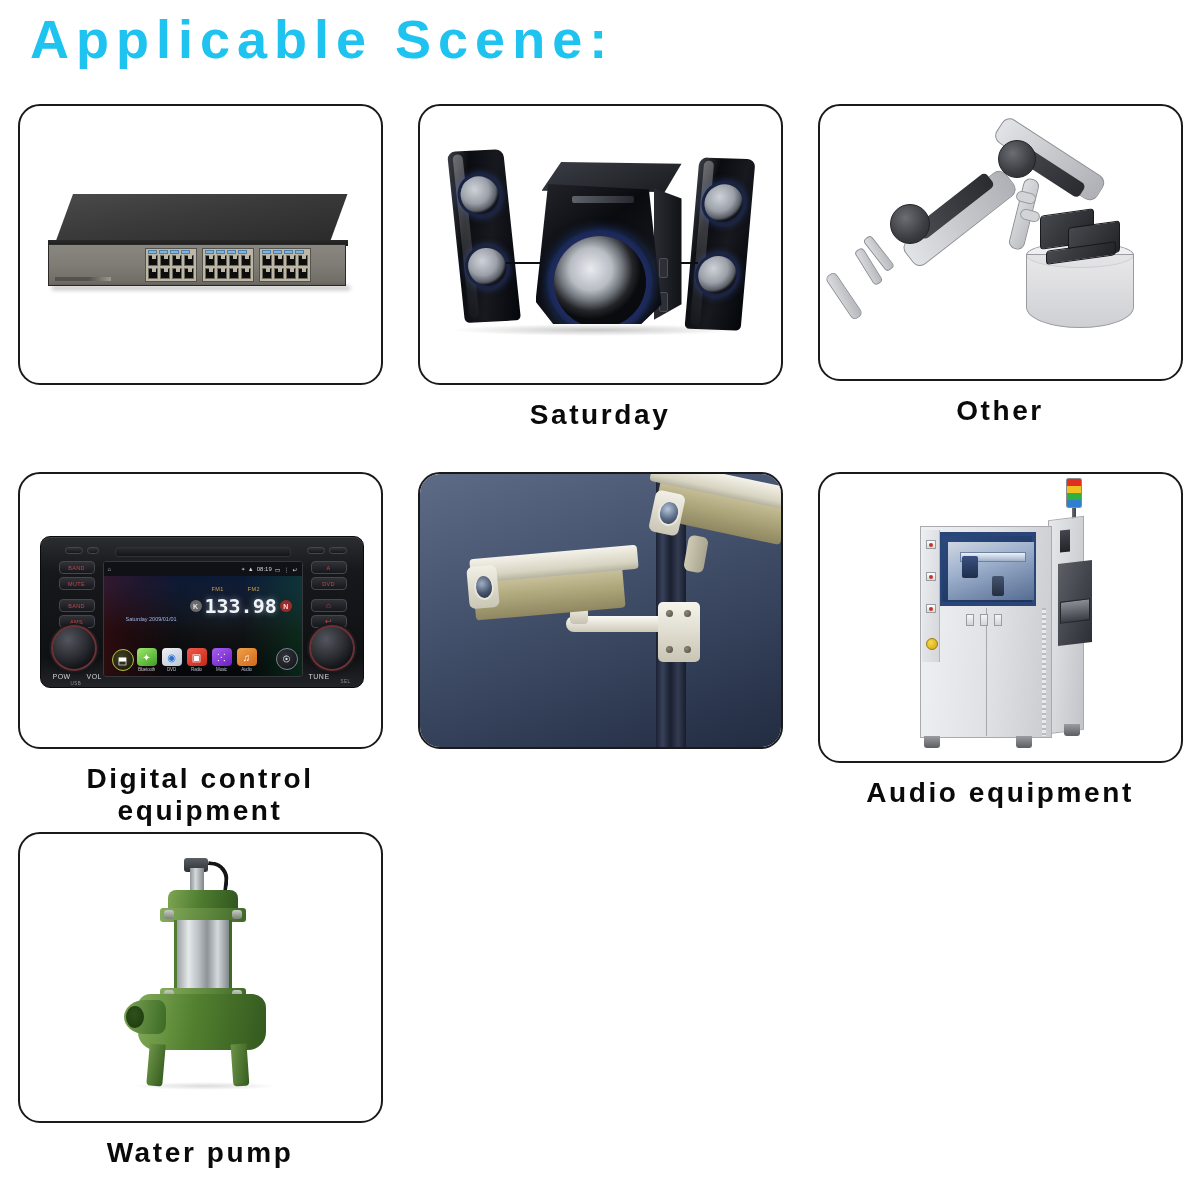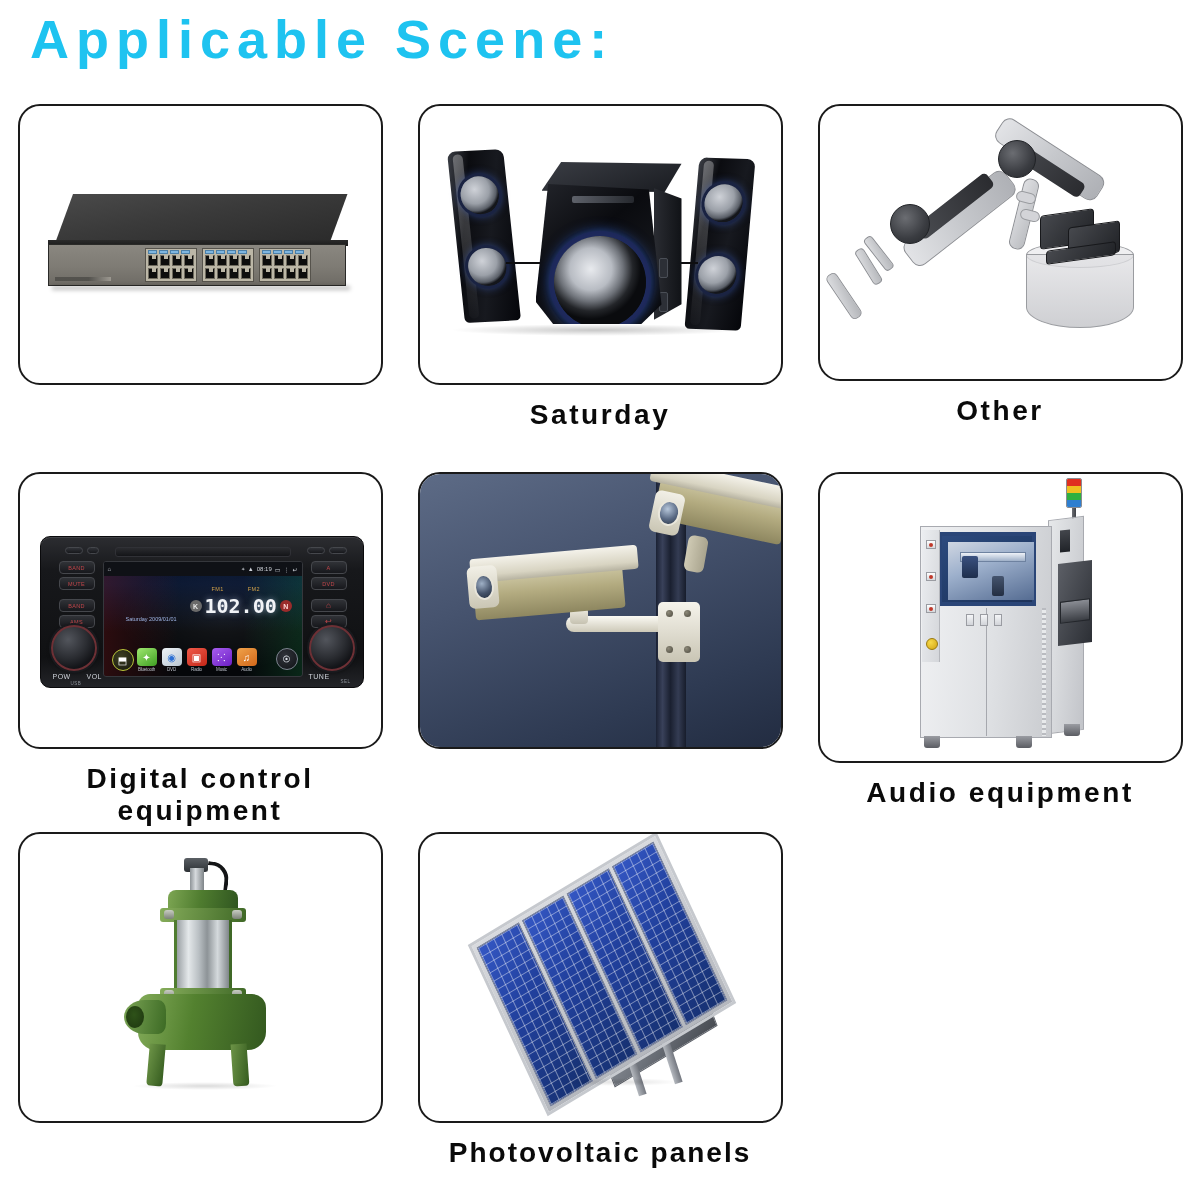--- a/index.html
+++ b/index.html
@@ -891,21 +891,21 @@
                   <span>⋮</span>
                   <span>↵</span>
                 </span>
               </div>
               <div class="cu-fmtags">
                 <span>FM1</span>
                 <span>FM2</span>
               </div>
               <div class="cu-freqrow">
                 <span class="cu-badge">K</span>
-                <span class="cu-freq">102.00</span>
+                <span class="cu-freq">133.98</span>
                 <span class="cu-badge rt">N</span>
               </div>
               <div class="cu-date">Saturday 2009/01/01</div>
               <div class="cu-apps">
                 <div class="cu-app">
                   <div class="cu-icon i0">⬒</div>
                   <div class="cu-applabel"></div>
                 </div>
                 <div class="cu-app">
                   <div class="cu-icon i1">✦</div>
@@ -1040,37 +1040,18 @@
             <span class="wp-bolt" style="left:4px; top:2px;"></span>
             <span class="wp-bolt" style="right:4px; top:2px;"></span>
           </div>
           <div class="wp-body"></div>
           <div class="wp-outlet"></div>
           <div class="wp-leg l1"></div>
           <div class="wp-leg l2"></div>
           <div class="wp-shadow"></div>
         </div>
       </div>
+      <div class="caption">Water pump</div>
     </div>
 
-    <div class="cell r3c3">
-      <div class="card h290">
-        <div class="pv-wrap">
-          <div class="pv-mount"></div>
-          <div class="pv-rail"></div>
-          <div class="pv-strut s1"></div>
-          <div class="pv-strut s2"></div>
-          <div class="pv-rack">
-            <div class="pv-frame">
-              <div class="pv-panel"></div>
-              <div class="pv-panel"></div>
-              <div class="pv-panel"></div>
-              <div class="pv-panel"></div>
-            </div>
-          </div>
-          <div class="pv-shadow"></div>
-        </div>
-      </div>
-      <div class="caption">Photovoltaic panels</div>
-    </div>
 
   </div>
 </div>
 
 </body></html>

